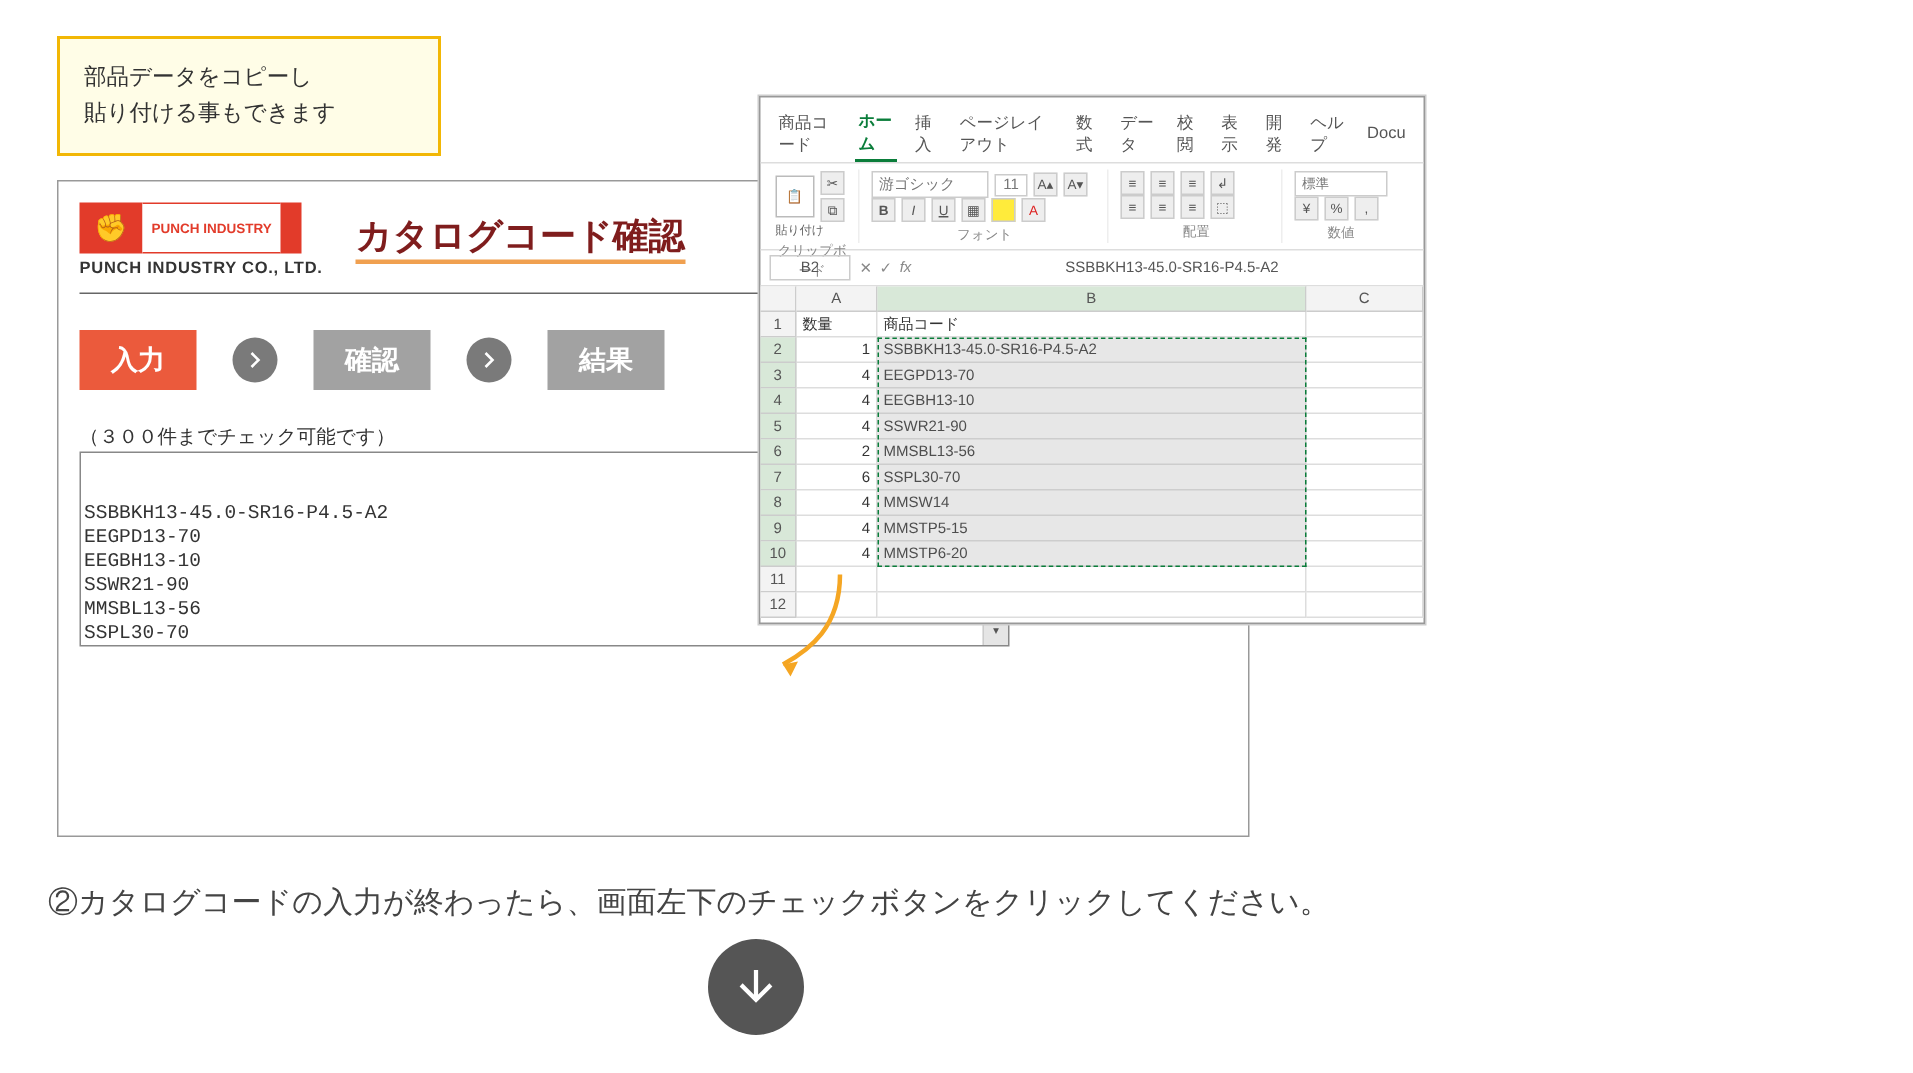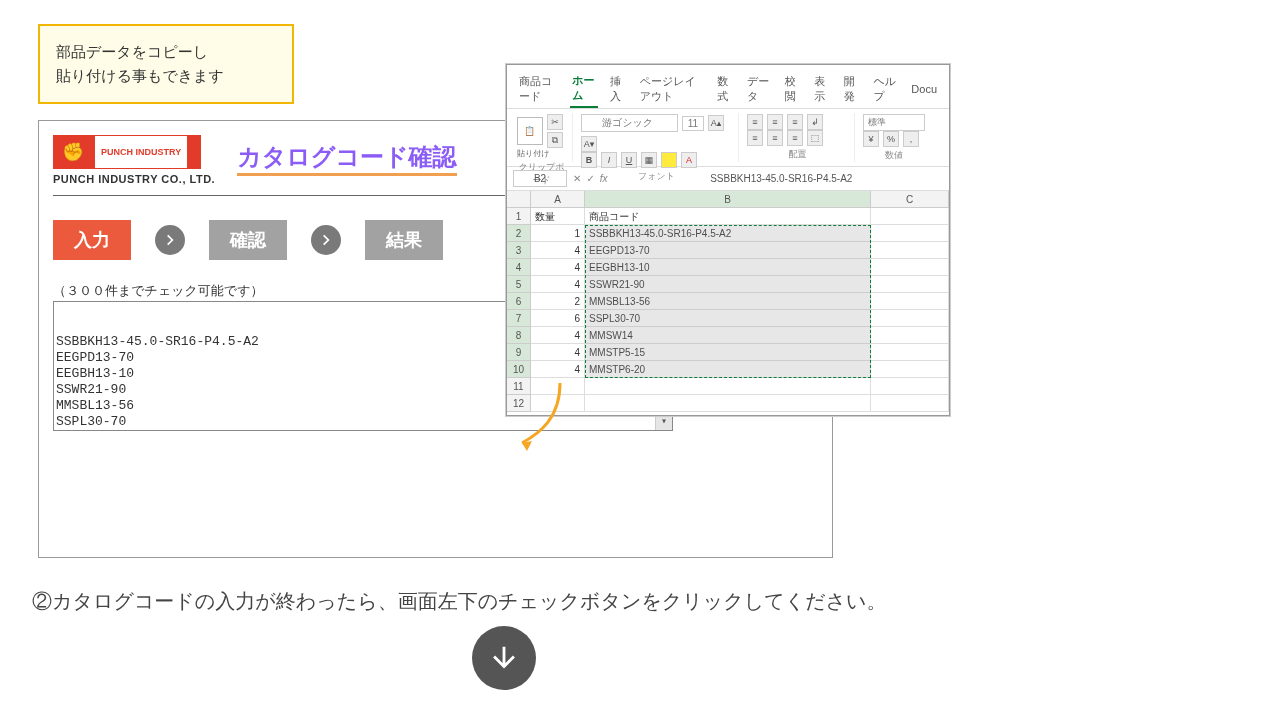--- a/index.html
+++ b/index.html
@@ -37,21 +37,21 @@
   .logo-red {
     background: #e23b2a; width: 42px; display:flex; align-items:center; justify-content:center;
     color:#fff; font-size:18px; font-weight:bold;
   }
   .logo-text {
     background:#fff; color:#e23b2a; font-size:9px; font-weight:bold;
     display:flex; align-items:center; padding: 0 6px; border-top:1px solid #e23b2a; border-bottom:1px solid #e23b2a;
   }
   .logo-tri-wrap { background:#e23b2a; width:14px; position:relative;}
   .logo-sub { font-size: 11px; font-weight: bold; color:#333; margin-top:4px; letter-spacing: .5px;}
-  .page-title { font-size: 24px; font-weight: bold; color: #8b5cf6; padding-top: 6px; border-bottom: 3px solid #f0a050; display:inline-block;}
+  .page-title { font-size: 24px; font-weight: bold; color: #7f1d1d; padding-top: 6px; border-bottom: 3px solid #f0a050; display:inline-block;}
   .hr { border: none; border-top: 1px solid #666; margin: 6px 0 24px 0; }
   .step-row { display: flex; align-items: center; gap: 24px; margin-bottom: 22px; }
   .step-btn {
     min-width: 78px; padding: 8px 14px; color:#fff; font-size: 18px; font-weight:bold;
     text-align:center;
   }
   .step-input { background:#eb5a3c; }
   .step-confirm, .step-result { background:#a2a2a2; }
   .step-arrow {
     width: 30px; height: 30px; background:#7a7a7a; border-radius: 50%;
@@ -244,21 +244,21 @@
         <div style="display:flex;flex-direction:column;gap:2px">
           <div class="tb-icon">✂</div>
           <div class="tb-icon">⧉</div>
         </div>
       </div>
       <div style="font-size:8px;color:#666;text-align:left">貼り付け</div>
       <div class="tb-label">クリップボード</div>
     </div>
     <div class="tb-group" style="width:160px">
       <div class="tb-icons">
-        <div style="border:1px solid #ccc;padding:1px 20px;font-size:10px;width:97px">游ゴシック</div>
+        <div style="border:1px solid #ccc;padding:1px 4px;font-size:10px;width:78px">游ゴシック</div>
         <div style="border:1px solid #ccc;padding:1px 4px;font-size:10px;width:22px;text-align:center">11</div>
         <div class="tb-icon">A▴</div>
         <div class="tb-icon">A▾</div>
       </div>
       <div class="tb-icons">
         <div class="tb-icon">
             <b>B</b>
           </div>
         <div class="tb-icon">
             <i>I</i>

